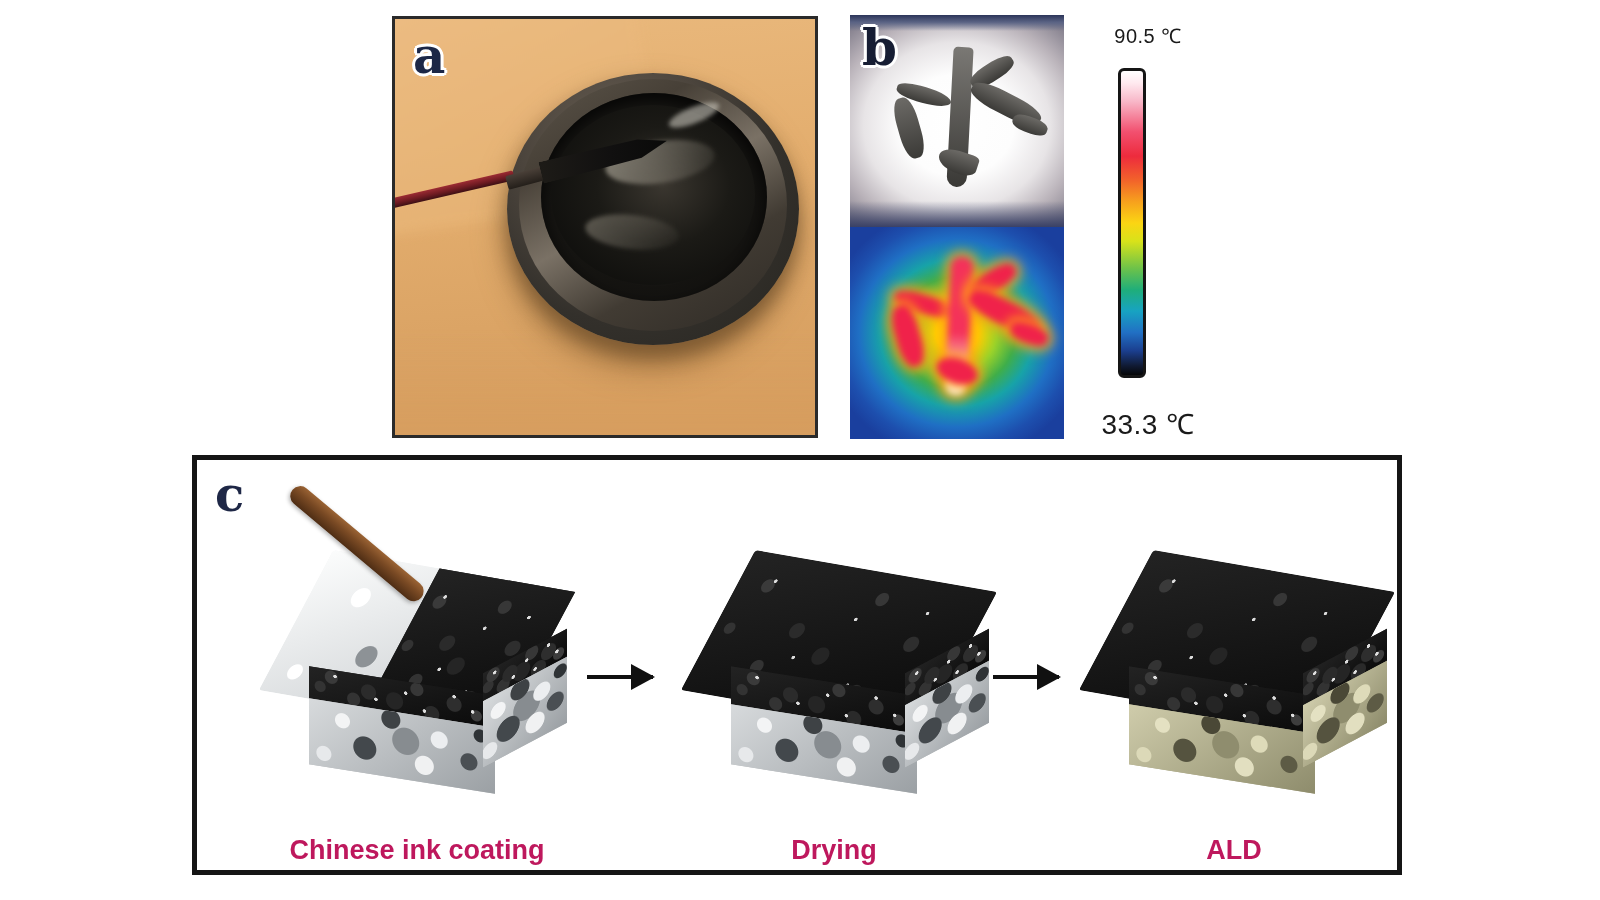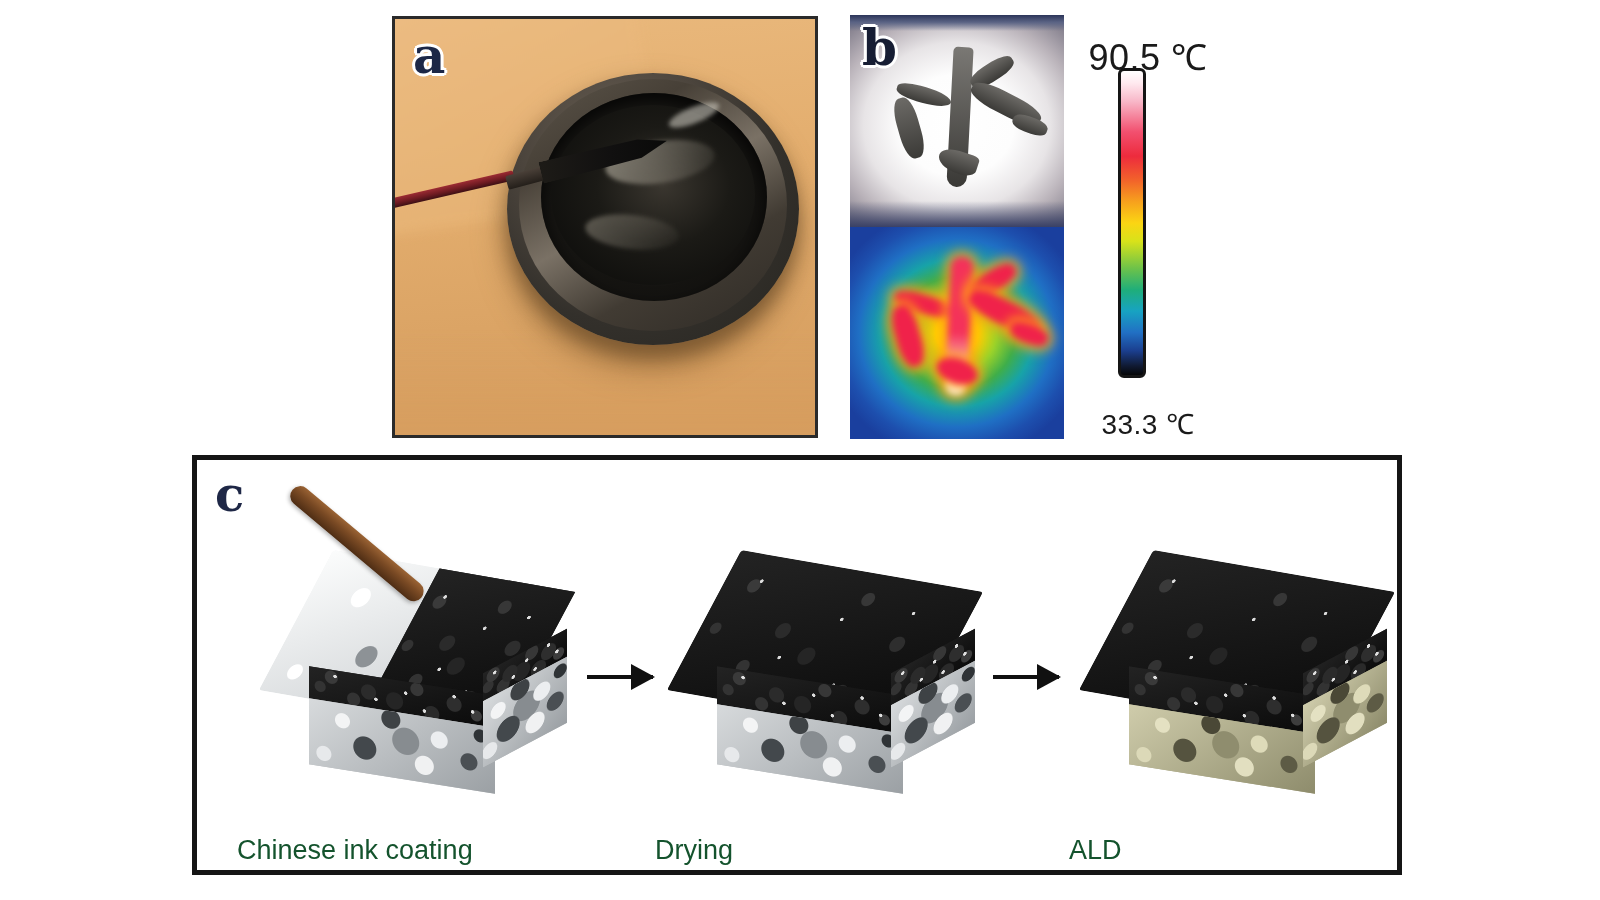--- a/index.html
+++ b/index.html
@@ -154,22 +154,22 @@
     position:absolute;left:12px;top:8px;z-index:5;
     font-family:"DejaVu Serif", serif;font-weight:700;font-size:50px;line-height:1;
     color:#161d33;
     text-shadow:
       -2px -2px 0 #fff,2px -2px 0 #fff,-2px 2px 0 #fff,2px 2px 0 #fff,
       0 -3px 0 #fff,0 3px 0 #fff,-3px 0 0 #fff,3px 0 0 #fff;
   }
 
   
   #colorbar-group{position:absolute;left:1078px;top:22px;width:140px;height:420px;}
-  #cb-max{position:absolute;left:0;top:10px;width:140px;text-align:center;
-    font-family:"Liberation Sans", sans-serif;font-size:36px;color:#1a1a1a;letter-spacing:.5px;}
+  #cb-max{position:absolute;left:0;top:0;width:140px;text-align:center;
+    font-family:"Liberation Sans", sans-serif;font-size:20px;color:#1a1a1a;letter-spacing:.5px;}
   #cb-min{position:absolute;left:0;bottom:0;width:140px;text-align:center;
     font-family:"Liberation Sans", sans-serif;font-size:28px;color:#1a1a1a;letter-spacing:.5px;}
   #cb-bar{
     position:absolute;left:40px;top:46px;width:28px;height:310px;
     border:3px solid #151515;border-radius:6px;box-sizing:border-box;
     background:linear-gradient(180deg,
       #ffffff 0%,#ffe9ef 4%,#f8b7c8 10%,#f2506f 20%,#ed2b3d 28%,
       #f2632a 36%,#f7a11d 43%,#fbd513 50%,#d8e21a 56%,
       #6cc24a 65%,#1fae7a 72%,#17a3c2 79%,#2170c4 86%,
       #1b3f8f 92%,#101a33 97%,#050607 100%);
@@ -180,22 +180,22 @@
     position:absolute;left:192px;top:455px;width:1210px;height:420px;
     border:5px solid #151515;box-sizing:border-box;background:#fff;overflow:hidden;
   }
   #panel-c .label{
     position:absolute;left:18px;top:10px;
     font-family:"DejaVu Serif", serif;font-weight:700;font-size:48px;line-height:1;
     color:#1e2746;
   }
   .stage{position:absolute;top:0;height:420px;}
   .stage-caption{
-    position:absolute;left:0;width:100%;text-align:left;bottom:14px;
-    font-family:"Liberation Sans", sans-serif;font-weight:400;font-size:27px;color:#14532d;
+    position:absolute;left:0;width:100%;text-align:center;bottom:14px;
+    font-family:"Liberation Sans", sans-serif;font-weight:700;font-size:27px;color:#be185d;
     white-space:nowrap;
   }
   .foam{position:absolute;width:300px;height:230px;}
   
   .foam .top{
     position:absolute;left:18px;top:16px;width:264px;height:140px;
     transform:skewX(-28deg) skewY(9deg);
     border-radius:3px;
   }
   .foam .front{
@@ -360,21 +360,21 @@
         <div class="side pore-gray" style="top:124px;height:66px;"></div>
       </div>
       <div class="brush-c" style="left:62px;top:22px;">
         <div class="stick"></div>
       </div>
       <div class="stage-caption">Chinese ink coating</div>
     </div>
 
     <div class="arrow" style="left:390px;top:215px;width:66px;"></div>
 
-    <div class="stage" style="left:458px;width:330px;">
+    <div class="stage" style="left:472px;width:330px;">
       <div class="foam" style="left:20px;top:95px;">
         <div class="top ink-layer">
           <div class="ink-dots"></div>
         </div>
         <div class="front ink-layer" style="height:40px;top:126px;">
           <div class="ink-dots"></div>
         </div>
         <div class="front pore-gray" style="top:164px;height:60px;"></div>
         <div class="side ink-layer" style="height:34px;top:96px;">
           <div class="ink-dots"></div>

